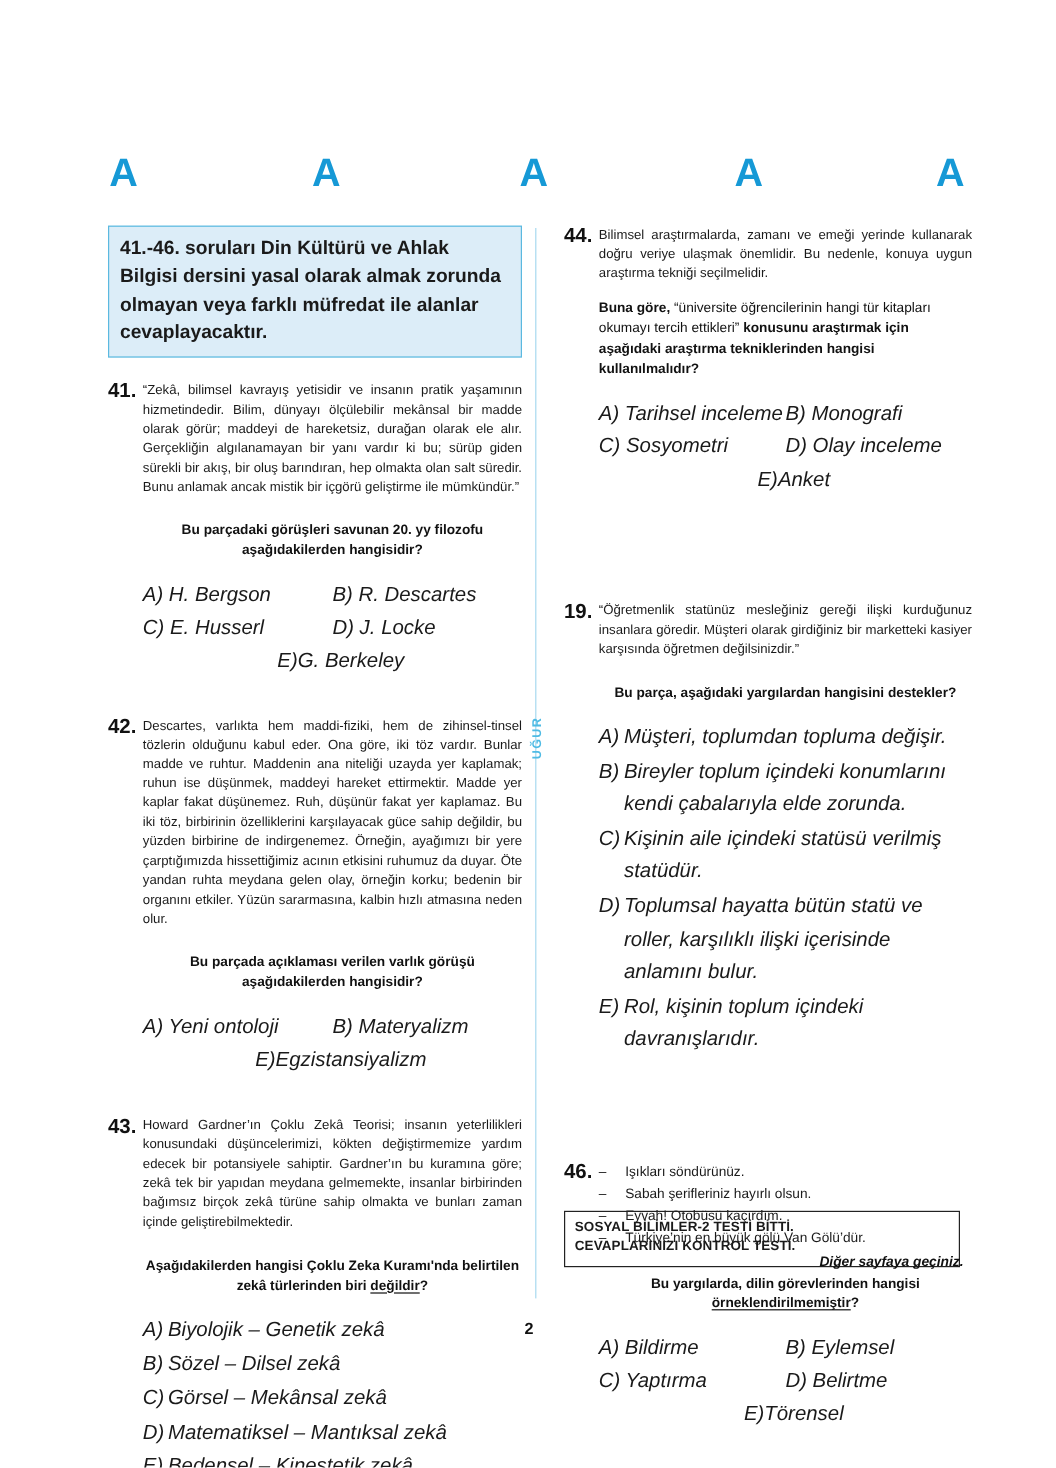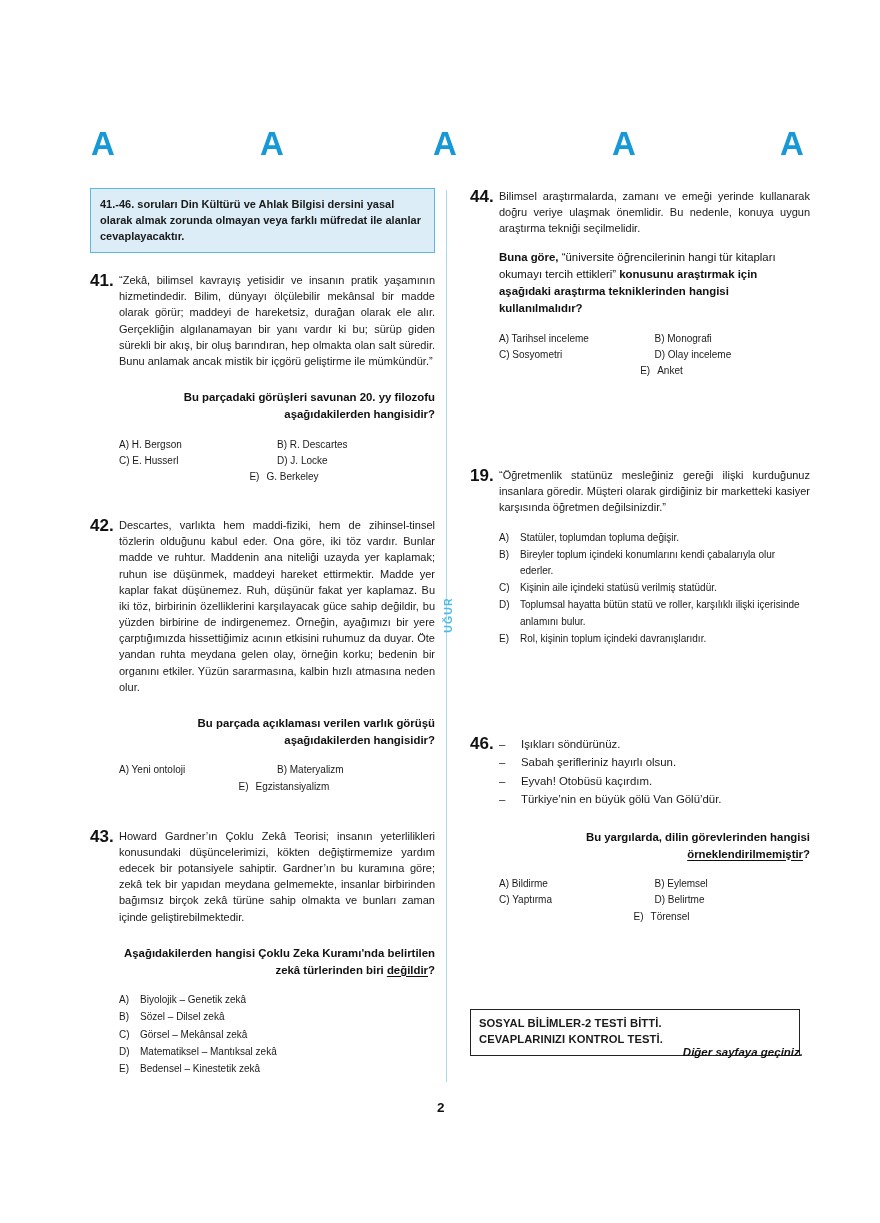--- a/index.html
+++ b/index.html
@@ -82,21 +82,21 @@
     transform: rotate(-90deg);
     transform-origin: center center;
     white-space: nowrap;
   }
 
   
   .instruction-box {
     border: 1px solid #5bb9e0;
     background: #dcedf8;
     padding: 7px 9px 8px 9px;
-    font-size: 11px;
+    font-size: 16px;
     font-weight: bold;
     line-height: 1.46;
     color: #1a1a1a;
     box-sizing: border-box;
   }
 
   
   .question {
     position: relative;
     padding-left: 29px;
@@ -115,21 +115,21 @@
     text-align: justify;
     color: #1a1a1a;
   }
   .q-stem {
     font-size: 11.4px;
     line-height: 1.47;
     font-weight: bold;
     margin-top: 13px;
     color: #111;
   }
-  .q-stem.normalwrap { text-align: right; margin-top: 20px; }
+  .q-stem.normalwrap { text-align: center; margin-top: 20px; }
   .q-stem .reg { font-weight: normal; }
   .u { text-decoration: underline; text-underline-offset: 2px; }
 
   
   .dash-list {
     font-size: 11.4px;
     line-height: 1.62;
   }
   .dash-row {
     position: relative;
@@ -137,22 +137,23 @@
   }
   .dash-row .dash {
     position: absolute;
     left: 0;
     top: 0;
   }
 
   
   .options {
     margin-top: 14px;
-    font-size: 10px;
+    font-size: 17px;
     line-height: 1.62;
+    font-style: italic;
   }
   .opt-grid {
     position: relative;
     width: 100%;
   }
   .opt-grid .row {
     display: flex;
     width: 100%;
   }
   .opt-grid .cell {
@@ -357,28 +358,29 @@
               <span>Anket</span>
             </span>
           </div>
         </div>
       </div>
     </div>
 
     <div class="question" style="margin-top:88px;">
       <div class="q-num">19.</div>
       <div class="q-body">“Öğretmenlik statünüz mesleğiniz gereği ilişki kurduğunuz insanlara göredir. Müşteri olarak girdiğiniz bir marketteki kasiyer karşısında öğretmen değilsinizdir.”</div>
+      <div class="q-stem normalwrap">Bu parça, aşağıdaki yargılardan hangisini destekler?</div>
       <div class="options opt-list">
         <div class="oline">
             <span class="lbl">A)</span>
-            <span class="txt">Statüler, toplumdan topluma değişir.</span>
+            <span class="txt">Müşteri, toplumdan topluma değişir.</span>
           </div>
         <div class="oline">
             <span class="lbl">B)</span>
-            <span class="txt">Bireyler toplum içindeki konumlarını kendi çabalarıyla olur ederler.</span>
+            <span class="txt">Bireyler toplum içindeki konumlarını kendi çabalarıyla elde zorunda.</span>
           </div>
         <div class="oline">
             <span class="lbl">C)</span>
             <span class="txt">Kişinin aile içindeki statüsü verilmiş statüdür.</span>
           </div>
         <div class="oline">
             <span class="lbl">D)</span>
             <span class="txt">Toplumsal hayatta bütün statü ve roller, karşılıklı ilişki içerisinde anlamını bulur.</span>
           </div>
         <div class="oline">

